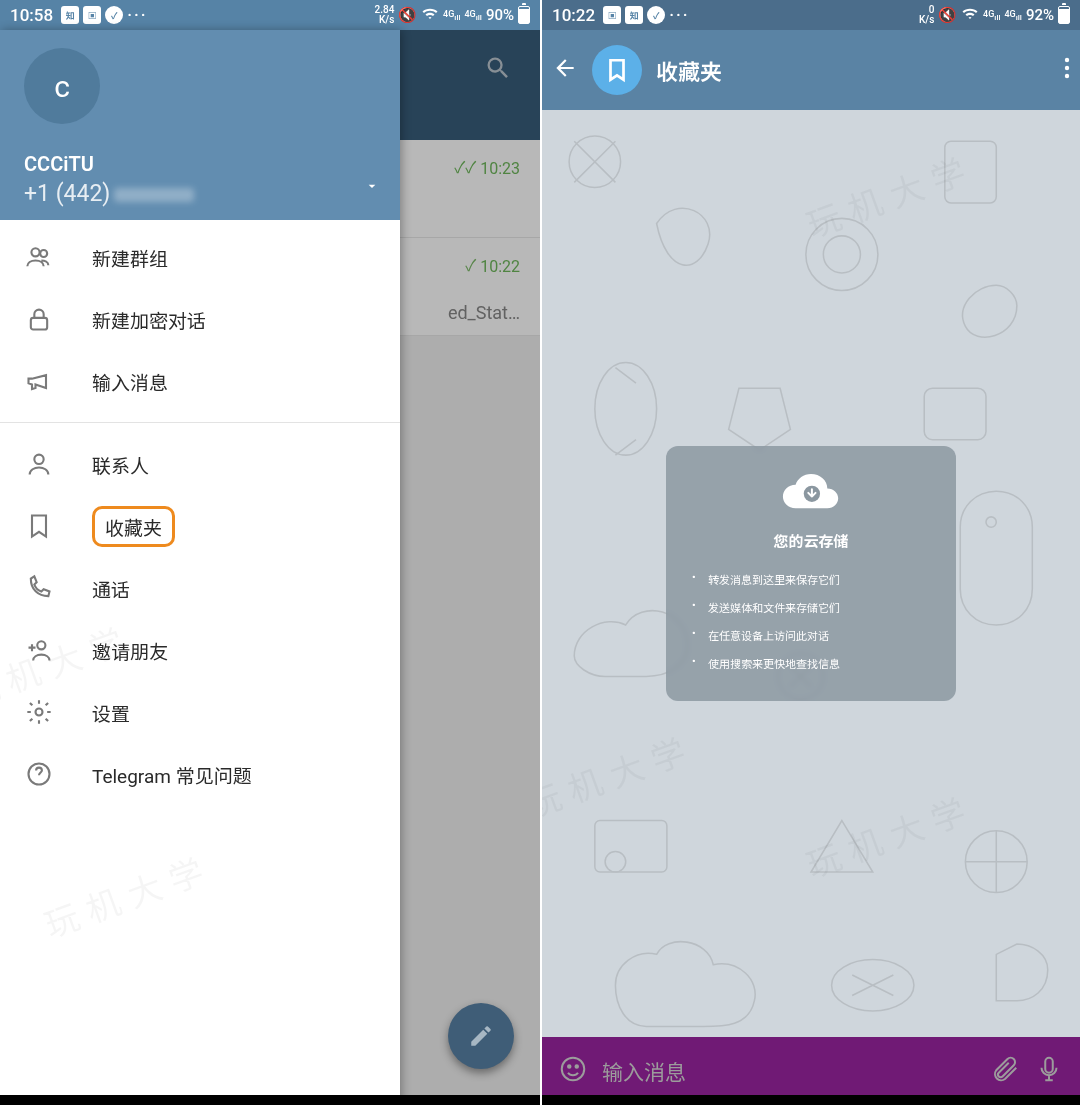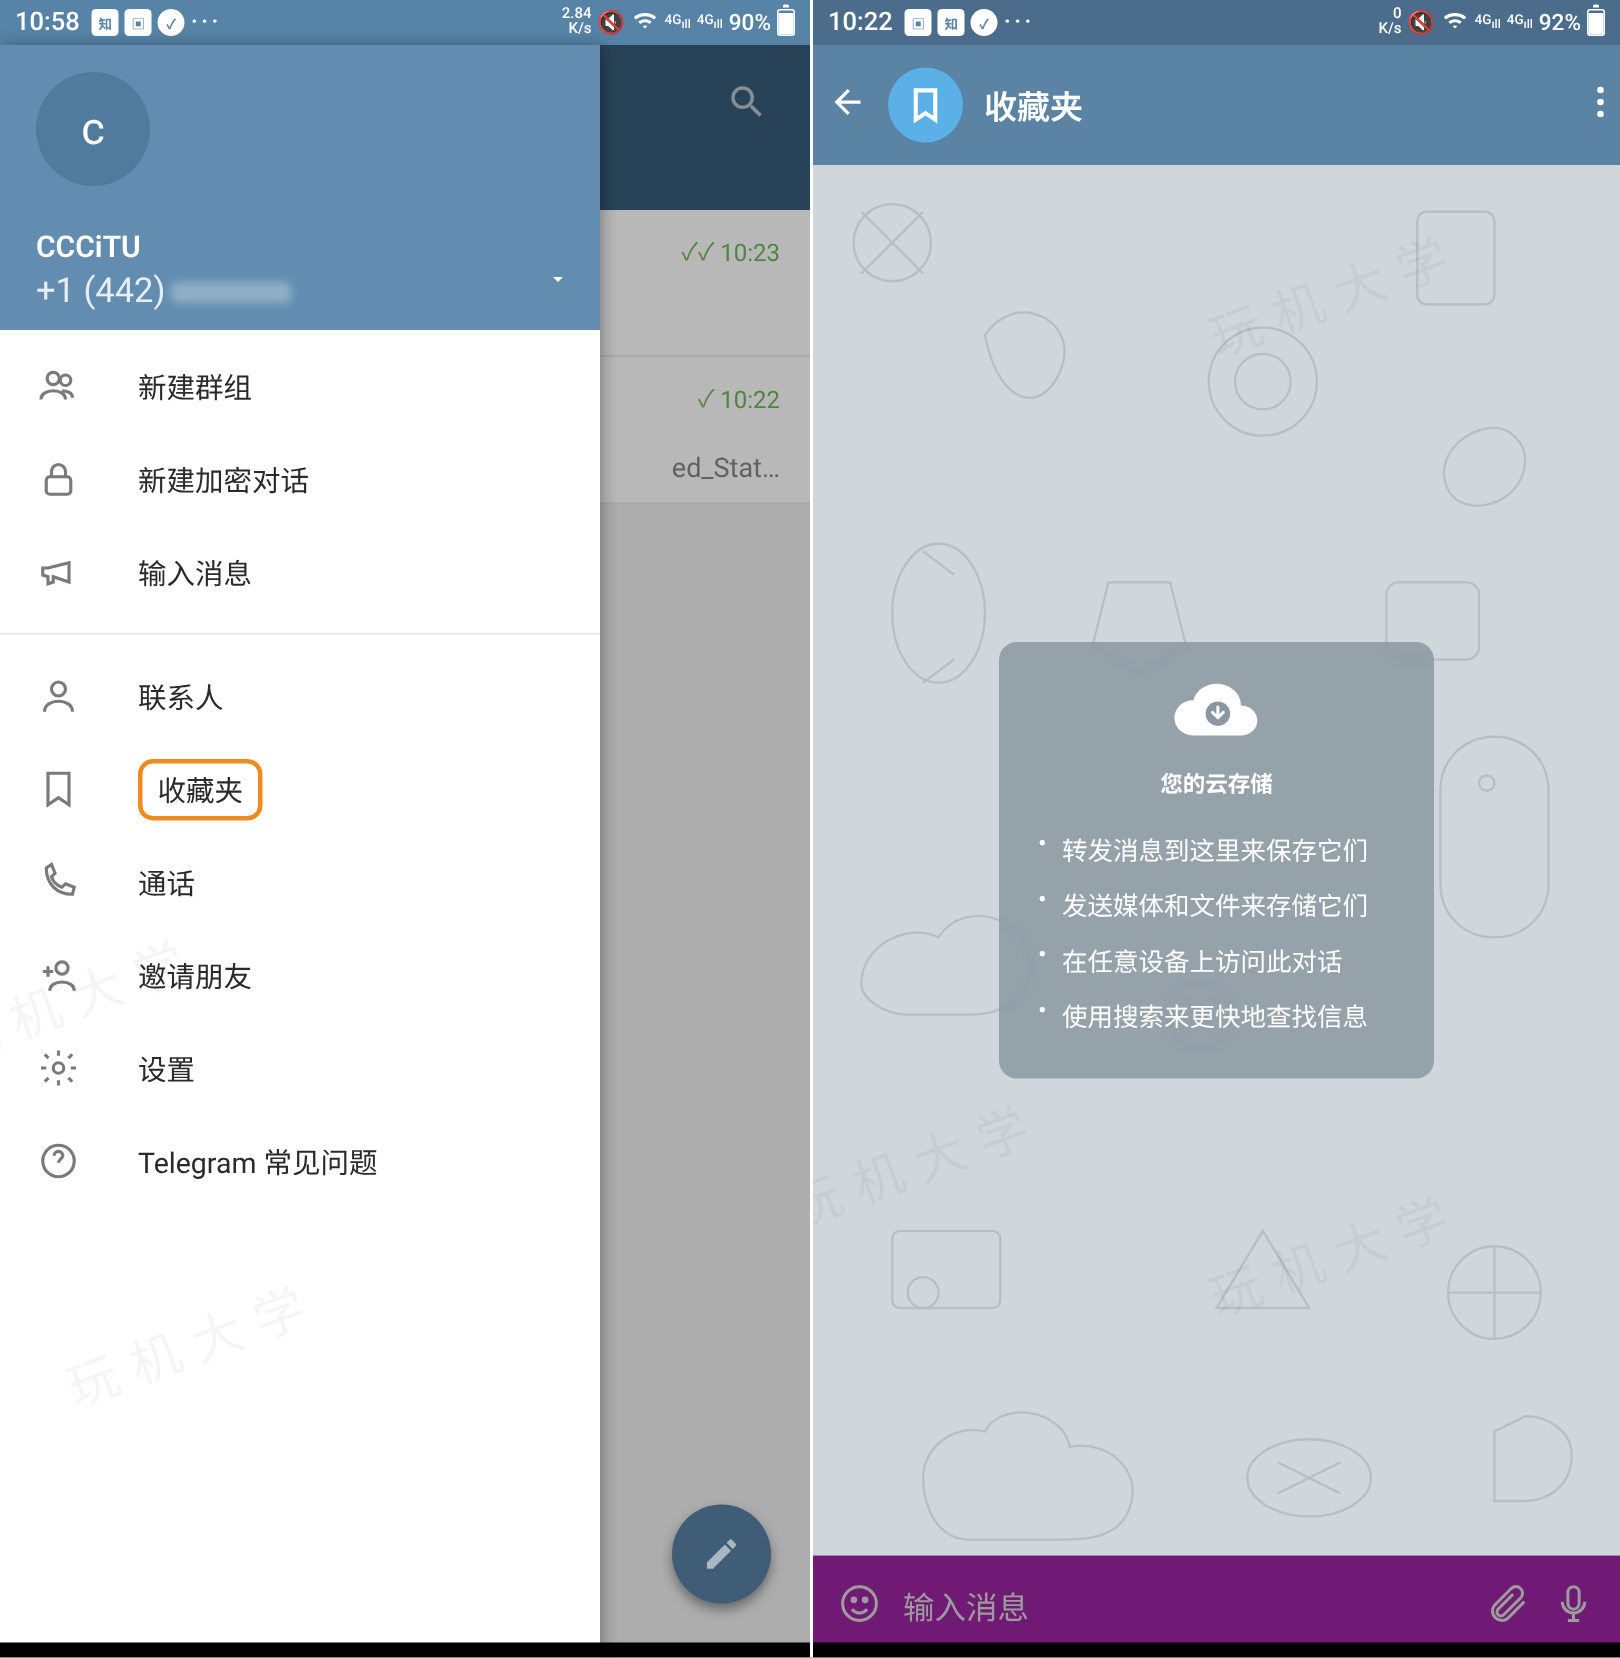--- a/index.html
+++ b/index.html
@@ -88,21 +88,21 @@
   .doodle { position: absolute; inset: -10px; opacity: 0.18; }
   .doodle svg { width: 100%; height: 100%; }
 
   .cloud-card {
     background: rgba(130,143,153,0.74); border-radius: 12px; padding: 22px 26px 24px;
     color: #fff; width: 290px; text-align: center; backdrop-filter: blur(2px);
     position: relative;
   }
   .cloud-card .cloud-ico svg { width: 58px; height: 48px; fill: #fff; }
   .cloud-card .hd { font-size: 15px; font-weight: 700; margin: 10px 0 14px; }
-  .cloud-card ul { list-style: none; text-align: left; font-size: 17px; }
+  .cloud-card ul { list-style: none; text-align: left; font-size: 11px; }
   .cloud-card li { padding: 6px 0 6px 16px; position: relative; }
   .cloud-card li::before { content: "•"; position: absolute; left: 0; }
 
   .input-bar {
     position: absolute; left: 0; right: 0; bottom: 0; height: 68px; background: #701a75;
     display: flex; align-items: center; padding: 0 16px; gap: 14px;
   }
   .input-bar svg { width: 30px; height: 30px; fill: none; stroke: #9c9c9c; stroke-width: 1.6; }
   .input-bar .ph { flex: 1; color: #9c9c9c; font-size: 21px; }
 

